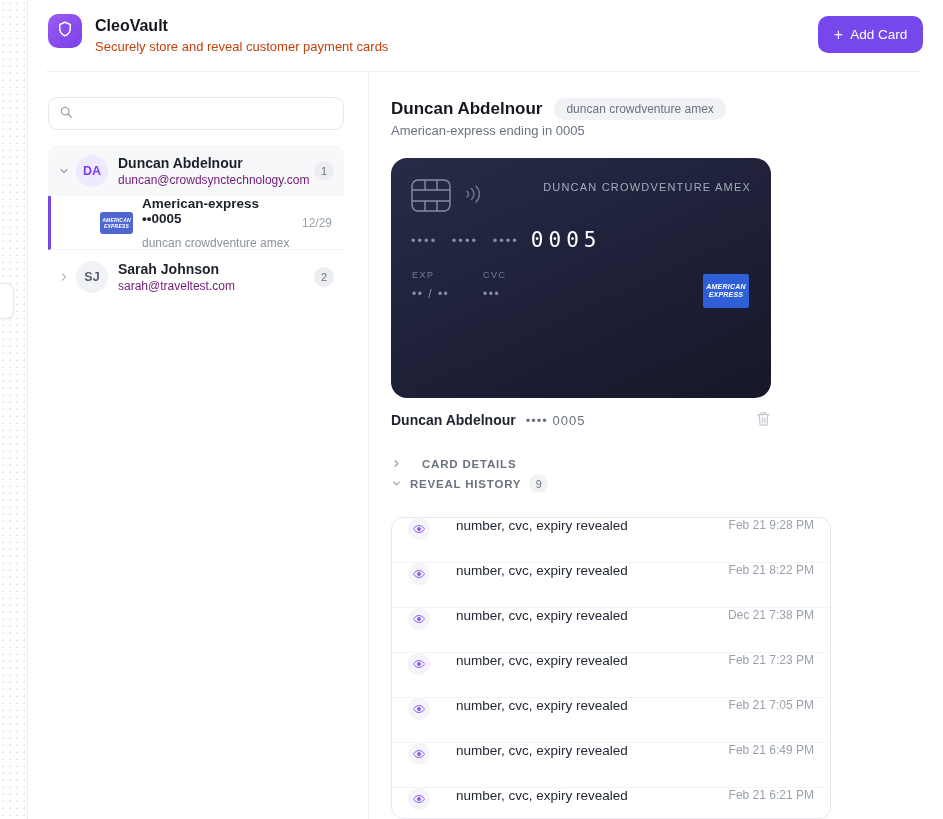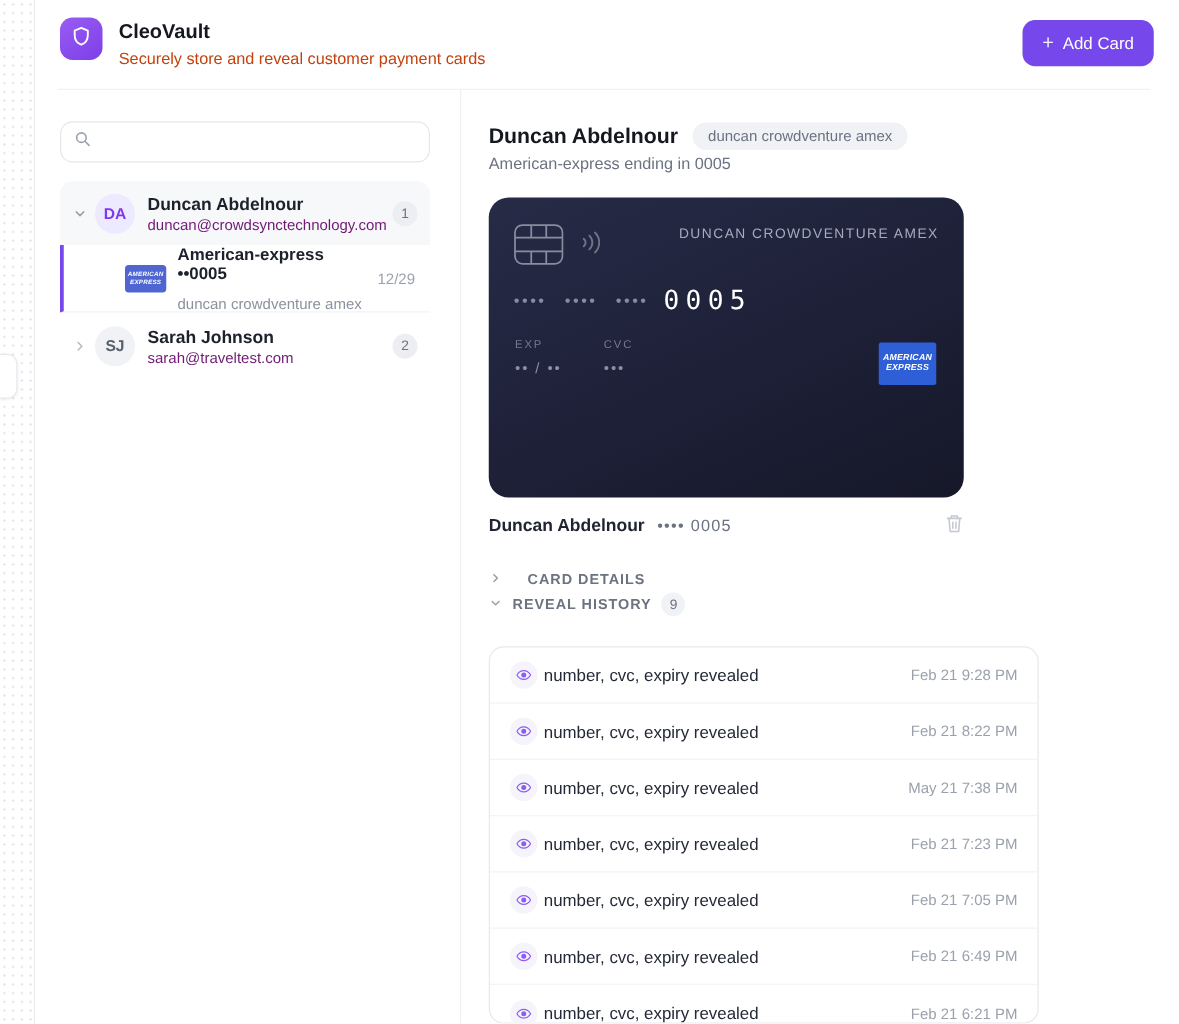--- a/index.html
+++ b/index.html
@@ -144,21 +144,21 @@
   .section-count {
     width:19px; height:19px; border-radius:50%; background:#f1f2f5; color:#6b7280;
     font-size:11px; display:flex; align-items:center; justify-content:center;
   }
 
   .reveal-list {
     position:absolute; left:391px; top:517px; width:440px; height:302px;
     border:1px solid #e7e9ed; border-radius:12px; background:#fff; overflow:hidden;
   }
   .reveal-row {
-    height:45px; display:flex; align-items:center; padding:0 16px; gap:5px;
+    height:45px; display:flex; padding:0 16px; gap:26px;
     border-bottom:1px solid #f3f4f6;
   }
   .reveal-row:last-child { border-bottom:none; }
   .eye-wrap {
     width:22px; height:22px; border-radius:50%; background:#f6f4fb; flex:0 0 22px;
     display:flex; align-items:center; justify-content:center;
   }
   .reveal-label { font-size:13.5px; color:#232936; }
   .reveal-time { margin-left:auto; font-size:12px; color:#9aa1ac; }
 </style>
@@ -324,21 +324,21 @@
       <span class="reveal-time">Feb 21 8:22 PM</span>
     </div>
     <div class="reveal-row">
       <span class="eye-wrap">
           <svg width="12" height="12" viewBox="0 0 24 24" fill="none" stroke="#8b5cf6" stroke-width="2">
             <path d="M1 12s4-7 11-7 11 7 11 7-4 7-11 7S1 12 1 12z"></path>
             <circle cx="12" cy="12" r="3" fill="#8b5cf6"></circle>
           </svg>
         </span>
       <span class="reveal-label">number, cvc, expiry revealed</span>
-      <span class="reveal-time">May 21 7:38 PM</span>
+      <span class="reveal-time">Dec 21 7:38 PM</span>
     </div>
     <div class="reveal-row">
       <span class="eye-wrap">
           <svg width="12" height="12" viewBox="0 0 24 24" fill="none" stroke="#8b5cf6" stroke-width="2">
             <path d="M1 12s4-7 11-7 11 7 11 7-4 7-11 7S1 12 1 12z"></path>
             <circle cx="12" cy="12" r="3" fill="#8b5cf6"></circle>
           </svg>
         </span>
       <span class="reveal-label">number, cvc, expiry revealed</span>
       <span class="reveal-time">Feb 21 7:23 PM</span>

